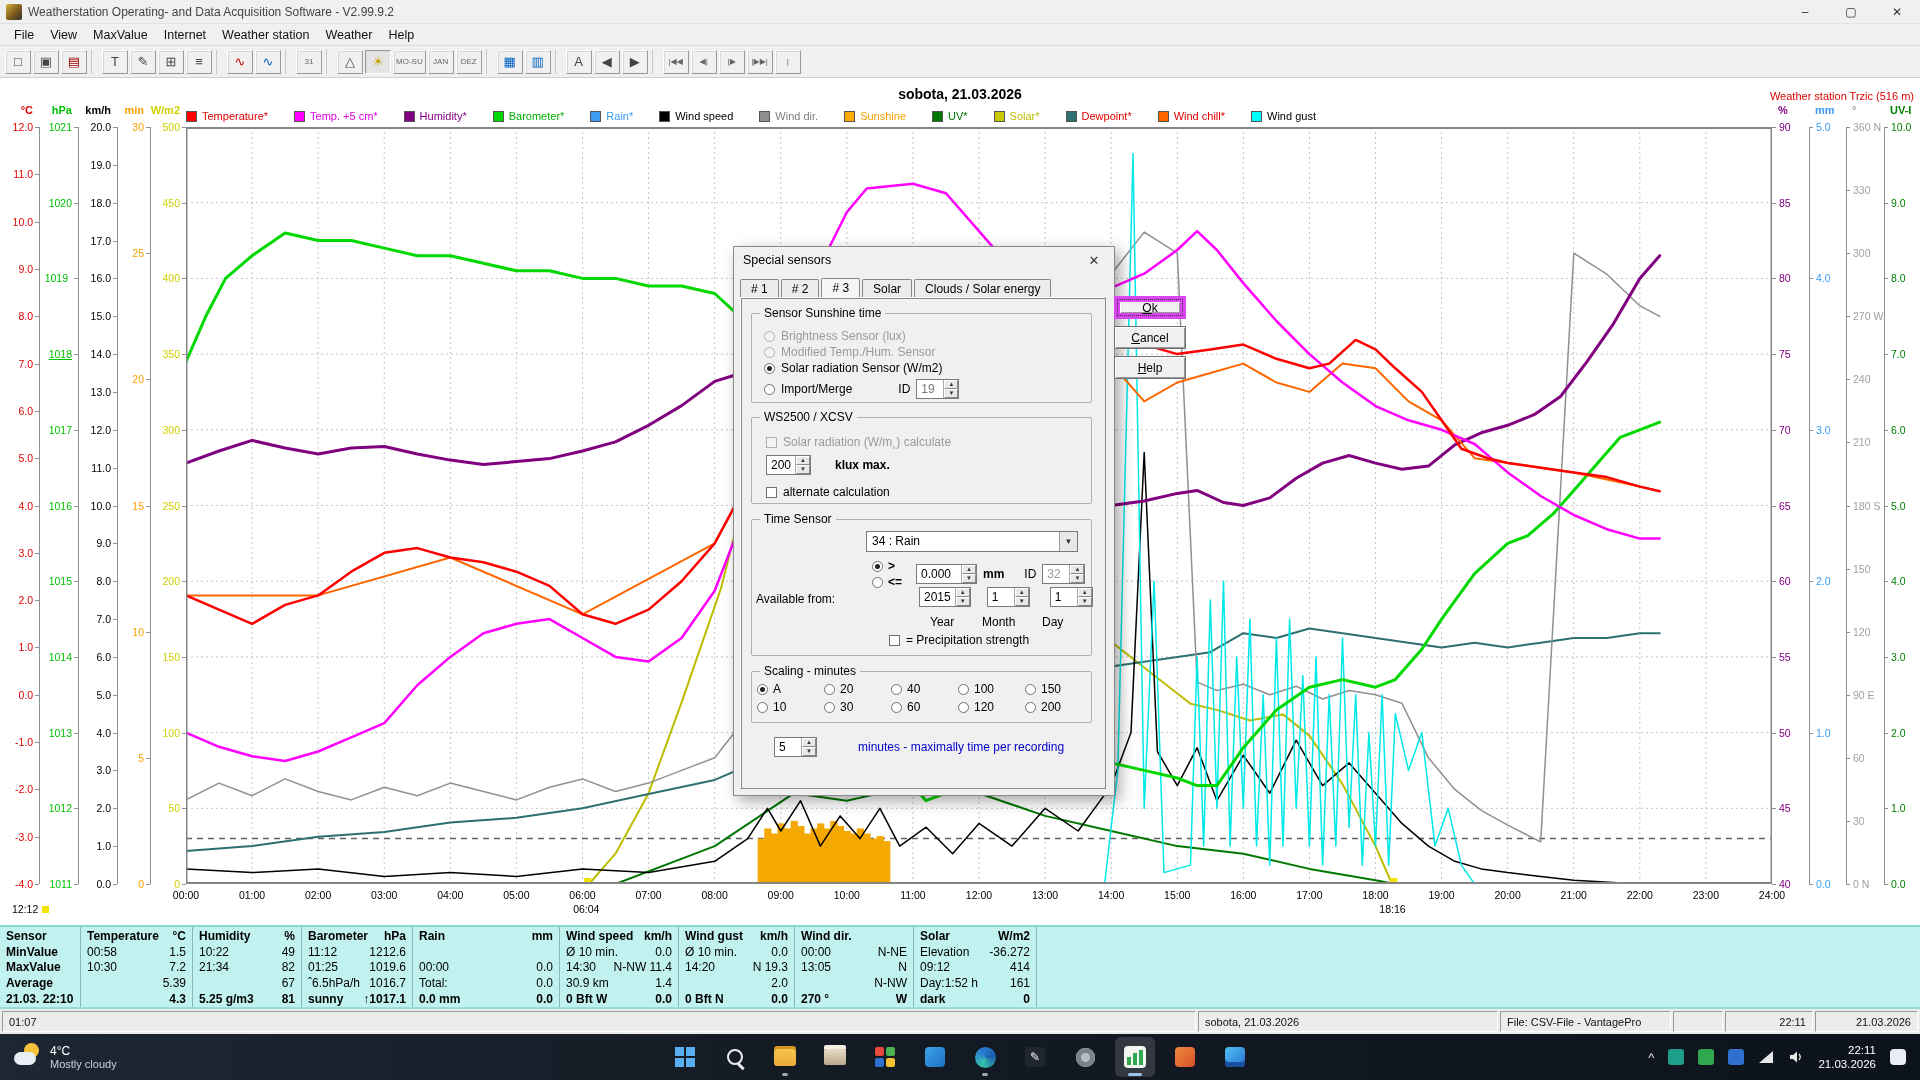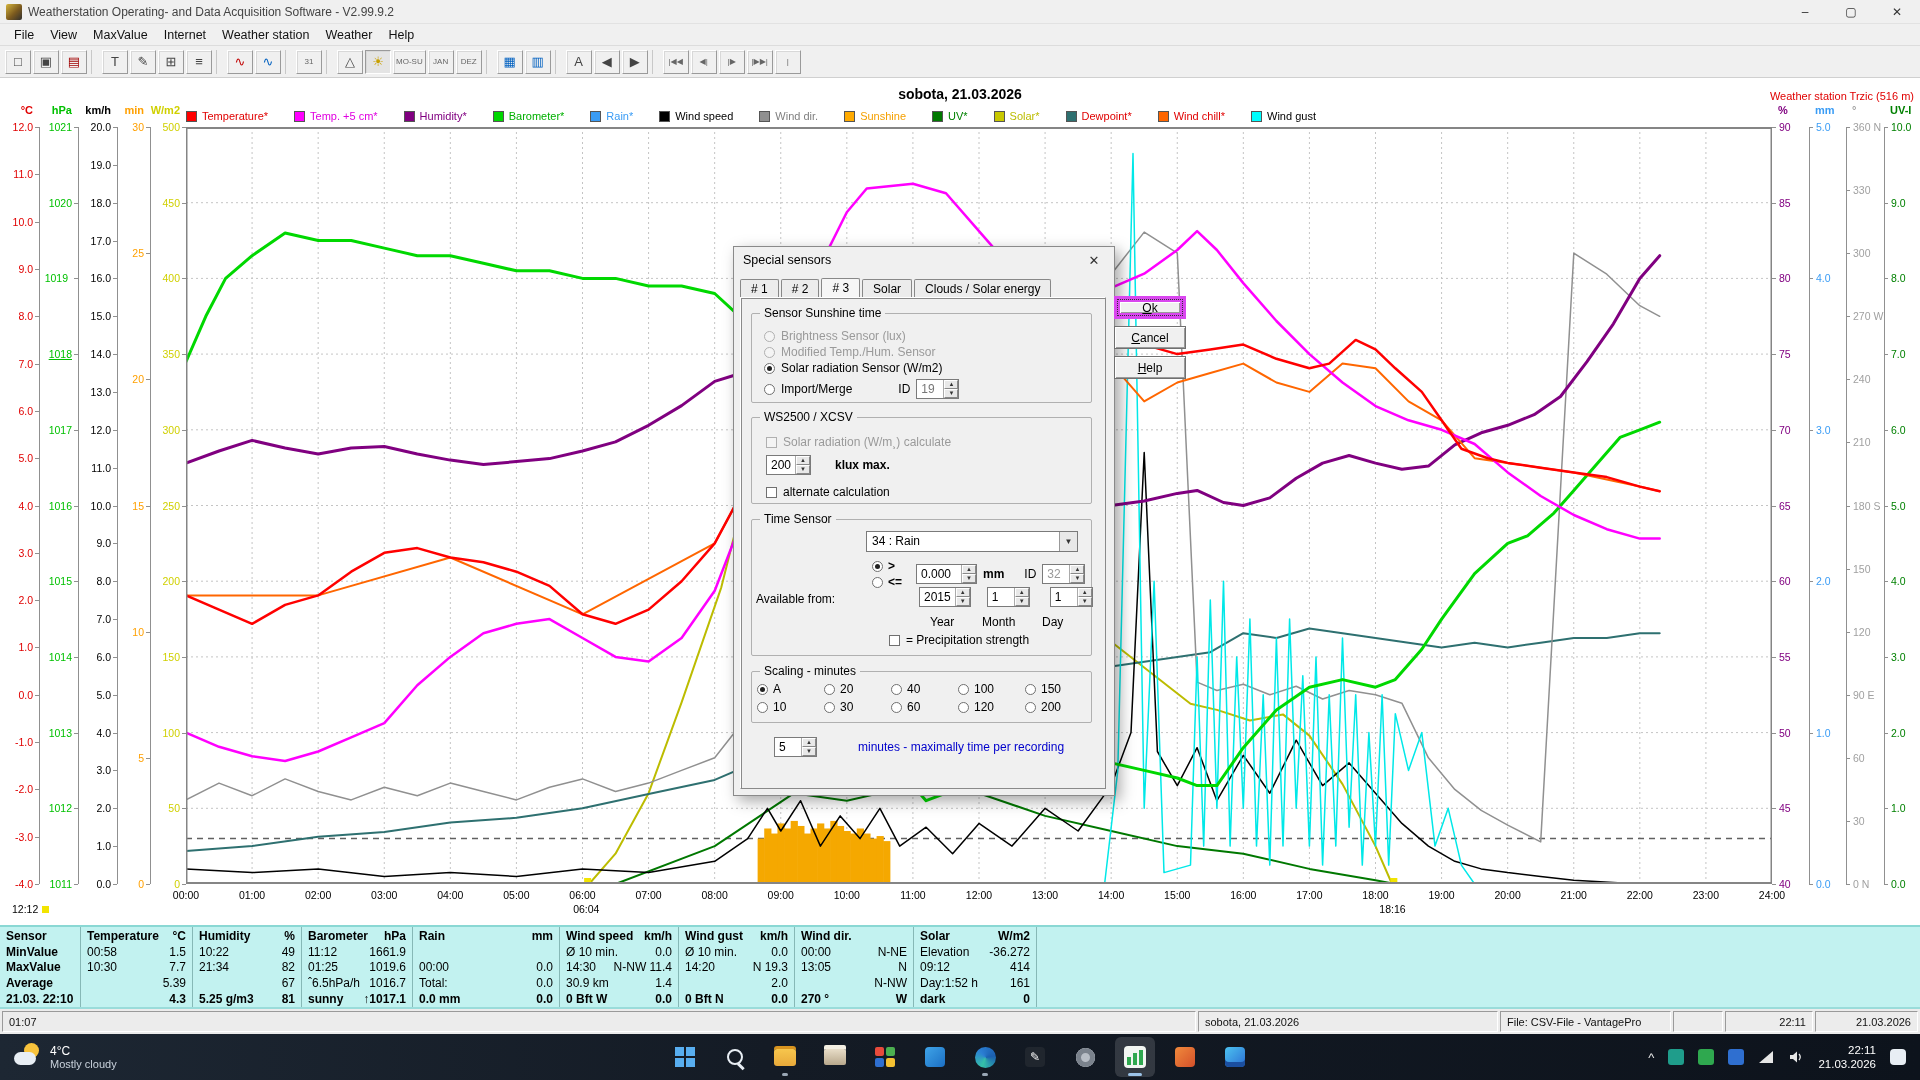--- a/index.html
+++ b/index.html
@@ -584,21 +584,21 @@
         <div class="srow hdr">
           <span class="l">Temperature</span>
           <span class="r">°C</span>
         </div>
         <div class="srow">
           <span class="l">00:58</span>
           <span class="r">1.5</span>
         </div>
         <div class="srow">
           <span class="l">10:30</span>
-          <span class="r">7.7</span>
+          <span class="r">7.2</span>
         </div>
         <div class="srow">
           <span class="l"></span>
           <span class="r">5.39</span>
         </div>
         <div class="srow last">
           <span class="l"></span>
           <span class="r">4.3</span>
         </div>
       </div>
@@ -624,21 +624,21 @@
           <span class="r">81</span>
         </div>
       </div>
       <div class="scol" style="width: 111px;">
         <div class="srow hdr">
           <span class="l">Barometer</span>
           <span class="r">hPa</span>
         </div>
         <div class="srow">
           <span class="l">11:12</span>
-          <span class="r">1661.9</span>
+          <span class="r">1212.6</span>
         </div>
         <div class="srow">
           <span class="l">01:25</span>
           <span class="r">1019.6</span>
         </div>
         <div class="srow">
           <span class="l">ˆ6.5hPa/h</span>
           <span class="r">1016.7</span>
         </div>
         <div class="srow last">

